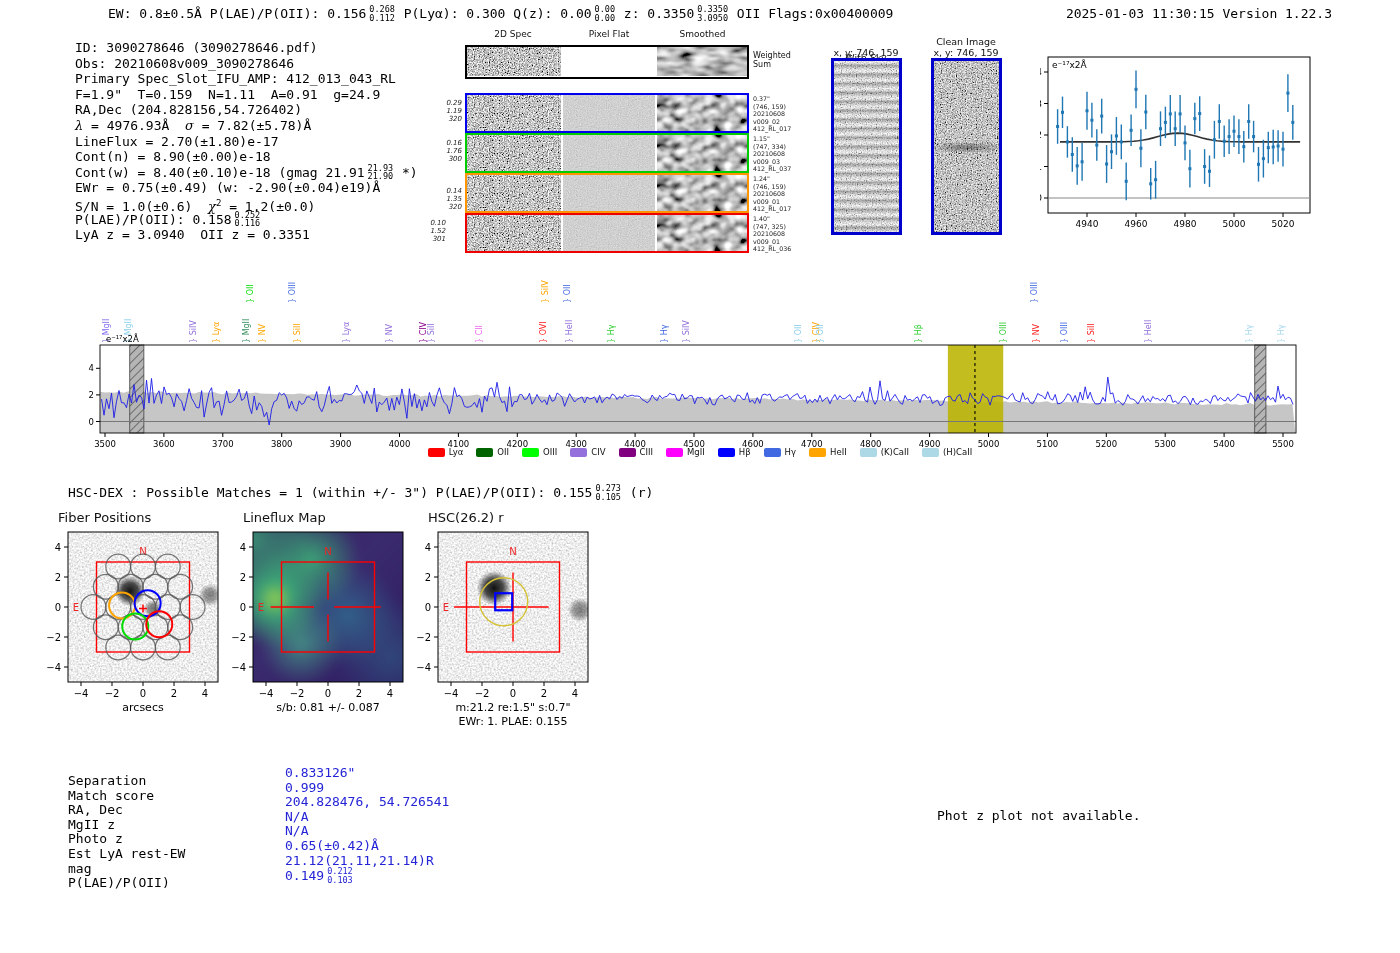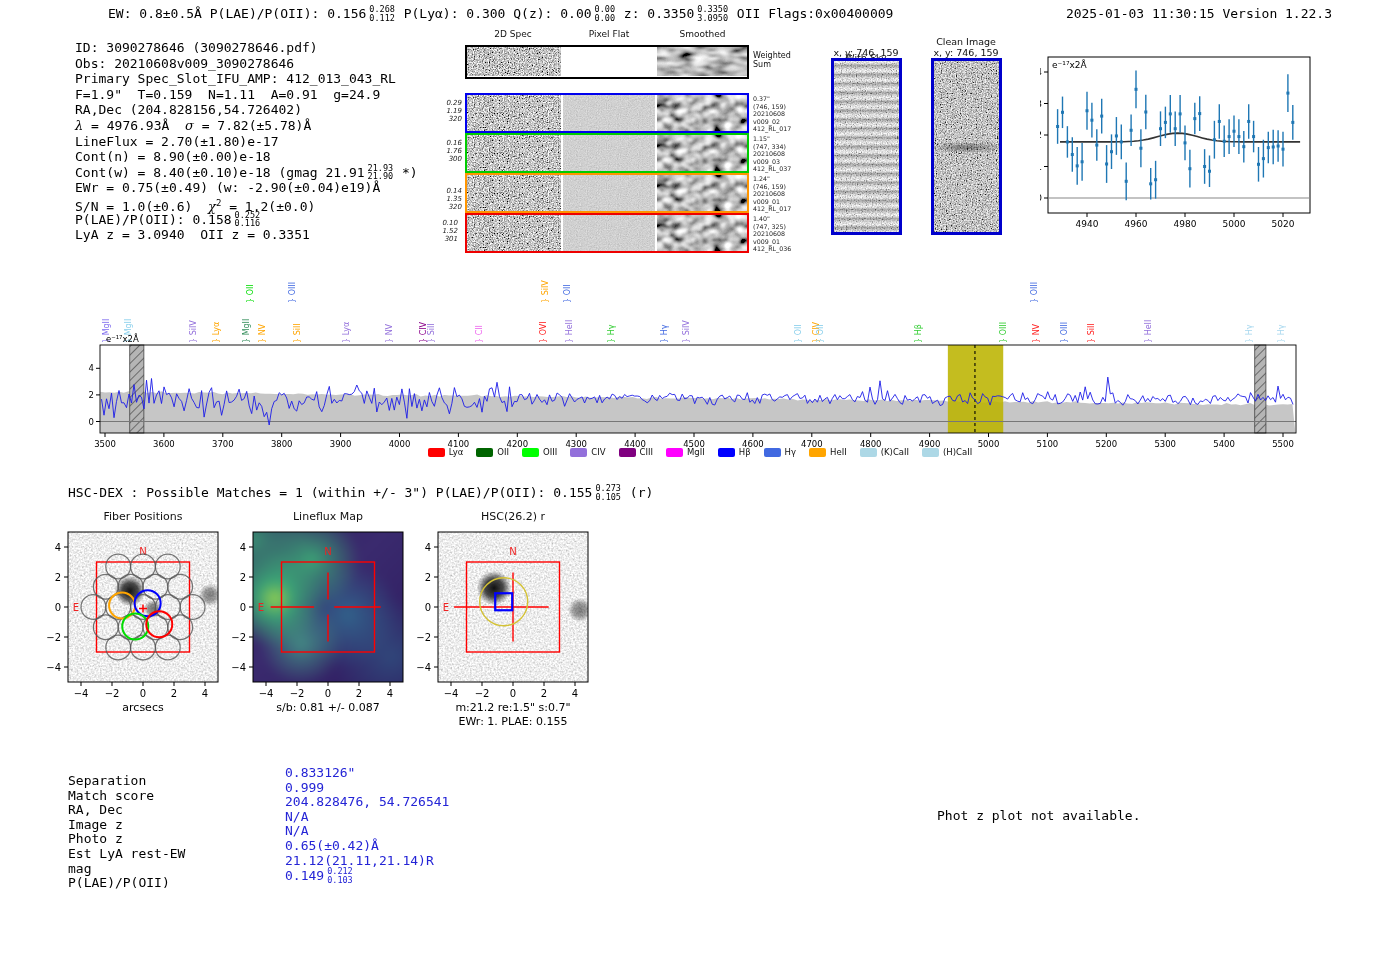--- a/index.html
+++ b/index.html
@@ -25,21 +25,21 @@
   .wslab{font-size:8px;line-height:9px;color:#111;}
   .cuttitle{font-size:9.5px;text-align:center;color:#111;}
   .imgbox{box-sizing:border-box;border:3px solid #0000cc;overflow:hidden;background:#bbb;}
   .llbl{position:absolute;font-size:8px;white-space:nowrap;transform:rotate(-90deg);
         transform-origin:0 0;letter-spacing:0px;}
   #legend{display:flex;justify-content:center;align-items:center;gap:13px;
           left:180px;top:447px;width:1040px;font-size:8.5px;color:#111;}
   .lgit{display:flex;align-items:center;gap:4px;white-space:nowrap;}
   .sw{width:17px;height:9px;border-radius:2px;display:inline-block;}
   #hscline{left:68px;top:485px;font-size:13px;white-space:nowrap;}
-  .ptitle{font-size:11px;text-align:center;color:#111;}
+  .ptitle{font-size:13px;text-align:left;color:#111;}
   .blob{position:absolute;border-radius:50%;}
   #matchtable-labels{left:68px;top:774px;font-size:13px;line-height:14.6px;}
   #matchtable-values{left:285px;top:766px;font-size:13px;line-height:14.6px;color:#2424d6;}
   #matchtable-values .stk{font-size:8.5px;}
   #photz{left:937px;top:808px;font-size:13px;}
   svg text{font-family:"DejaVu Sans",sans-serif;}
 </style>
 </head>
 <body>
 
@@ -229,21 +229,21 @@
           <svg width="100%" height="100%" preserveAspectRatio="none" style="position: absolute; left: 0px; top: 0px;">
             <rect x="0" y="0" width="100%" height="100%" filter="url(#nz-sub)"></rect>
           </svg>
         </div>
         <div class="cell" style="position: absolute; left: 190px; top: 0px; width: 90px; height: 36px;">
           <svg width="100%" height="100%" preserveAspectRatio="none" style="position: absolute; left: 0px; top: 0px;">
             <rect x="0" y="0" width="100%" height="100%" filter="url(#nz-soft)"></rect>
           </svg>
         </div>
       </div>
-      <div class="llab" style="position: absolute; left: 432px; top: 219px; width: 26px;">
+      <div class="llab" style="position: absolute; left: 420px; top: 219px; width: 26px;">
         <div>0.10</div>
         <div>1.52</div>
         <div>301</div>
       </div>
       <div class="rlab" style="position: absolute; left: 753px; top: 215px; width: 48px;">
         <div>1.40"</div>
         <div>(747, 325)</div>
         <div>20210608</div>
         <div>v009_01</div>
         <div>412_RL_036</div>
@@ -680,21 +680,21 @@
         <line x1="105" x2="105" y1="47.5" y2="116.5" stroke="#ff0000" stroke-width="1.4"></line>
         <circle cx="95.7" cy="76.75" r="24" fill="none" stroke="#d4c234" stroke-width="1.4"></circle>
         <rect x="87.2" y="68.25" width="17" height="17" fill="none" stroke="#0000ff" stroke-width="2.2"></rect>
       </svg>
     </div>
 
   <div id="matchtable-labels" class="abs mono">
       <div>Separation</div>
       <div>Match score</div>
       <div>RA, Dec</div>
-      <div>Image z</div>
+      <div>MgII z</div>
       <div>Photo z</div>
       <div>Est LyA rest-EW</div>
       <div>mag</div>
       <div>P(LAE)/P(OII)</div>
     </div>
   <div id="matchtable-values" class="abs mono">
       <div>0.833126"</div>
       <div>0.999</div>
       <div>204.828476, 54.726541</div>
       <div>N/A</div>

